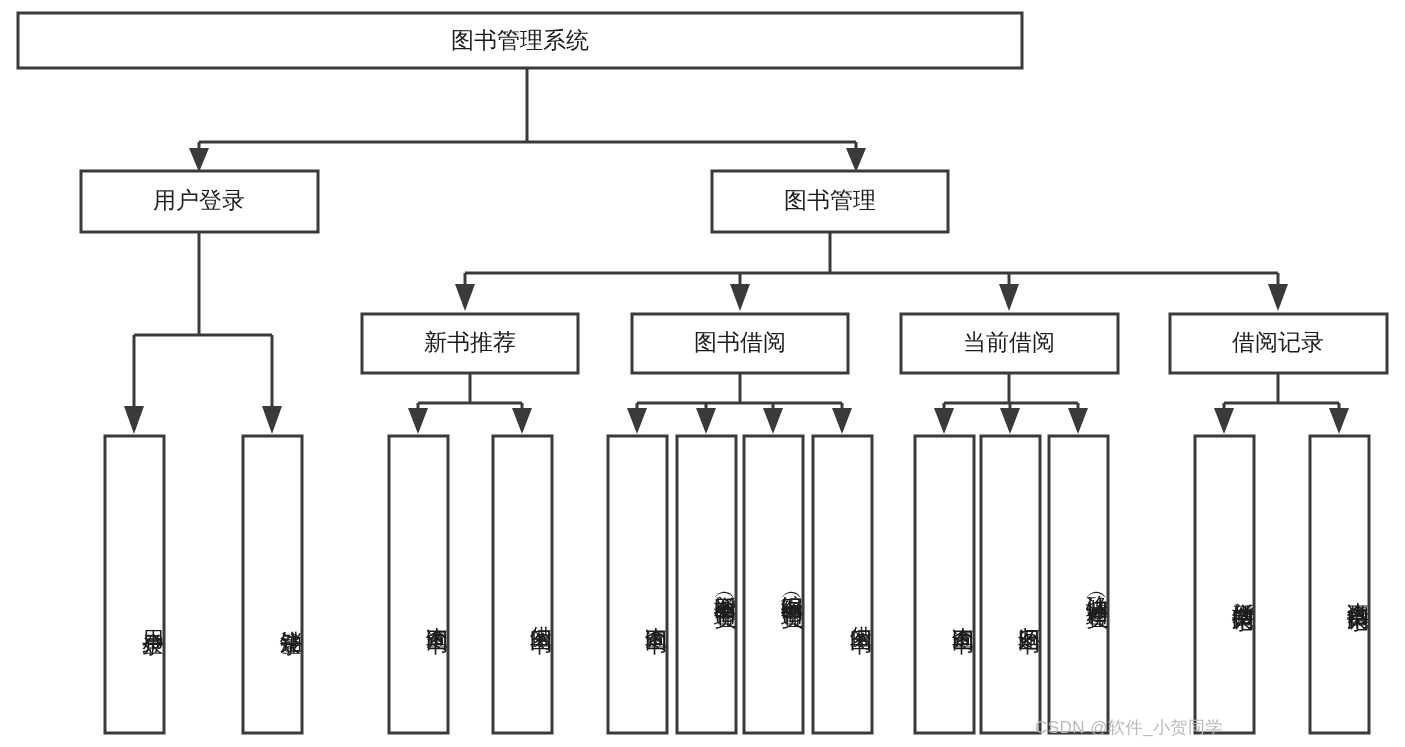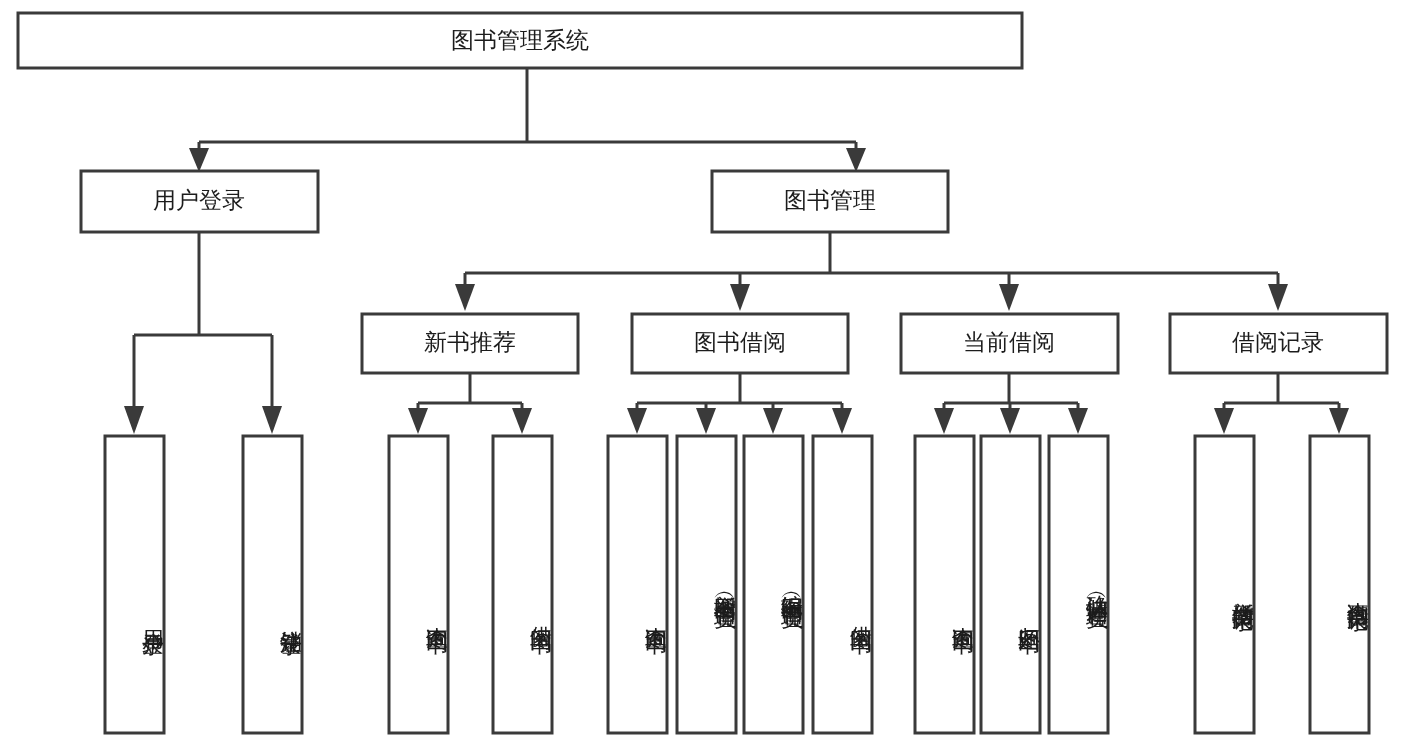--- a/index.html
+++ b/index.html
@@ -208,14 +208,15 @@
   <div class="node-label-v" style="left:744px; top:443px; width:59px; height:285px;">编辑图书（管理员）</div>
   <div class="node-label-v" style="left:813px; top:500px; width:59px; height:226px;">借阅图书</div>
 
   <div class="node-label-v" style="left:915px; top:500px; width:59px; height:226px;">查询图书</div>
   <div class="node-label-v" style="left:981px; top:500px; width:59px; height:226px;">归还图书</div>
   <div class="node-label-v" style="left:1049px; top:443px; width:59px; height:285px;">确认归还（管理员）</div>
 
   <div class="node-label-v" style="left:1195px; top:455px; width:59px; height:270px;">新增借阅记录</div>
   <div class="node-label-v" style="left:1310px; top:455px; width:59px; height:270px;">查询借阅记录</div>
 
+  <div class="watermark">CSDN @软件_小贺同学</div>
 
 </div>
 
 </body></html>

